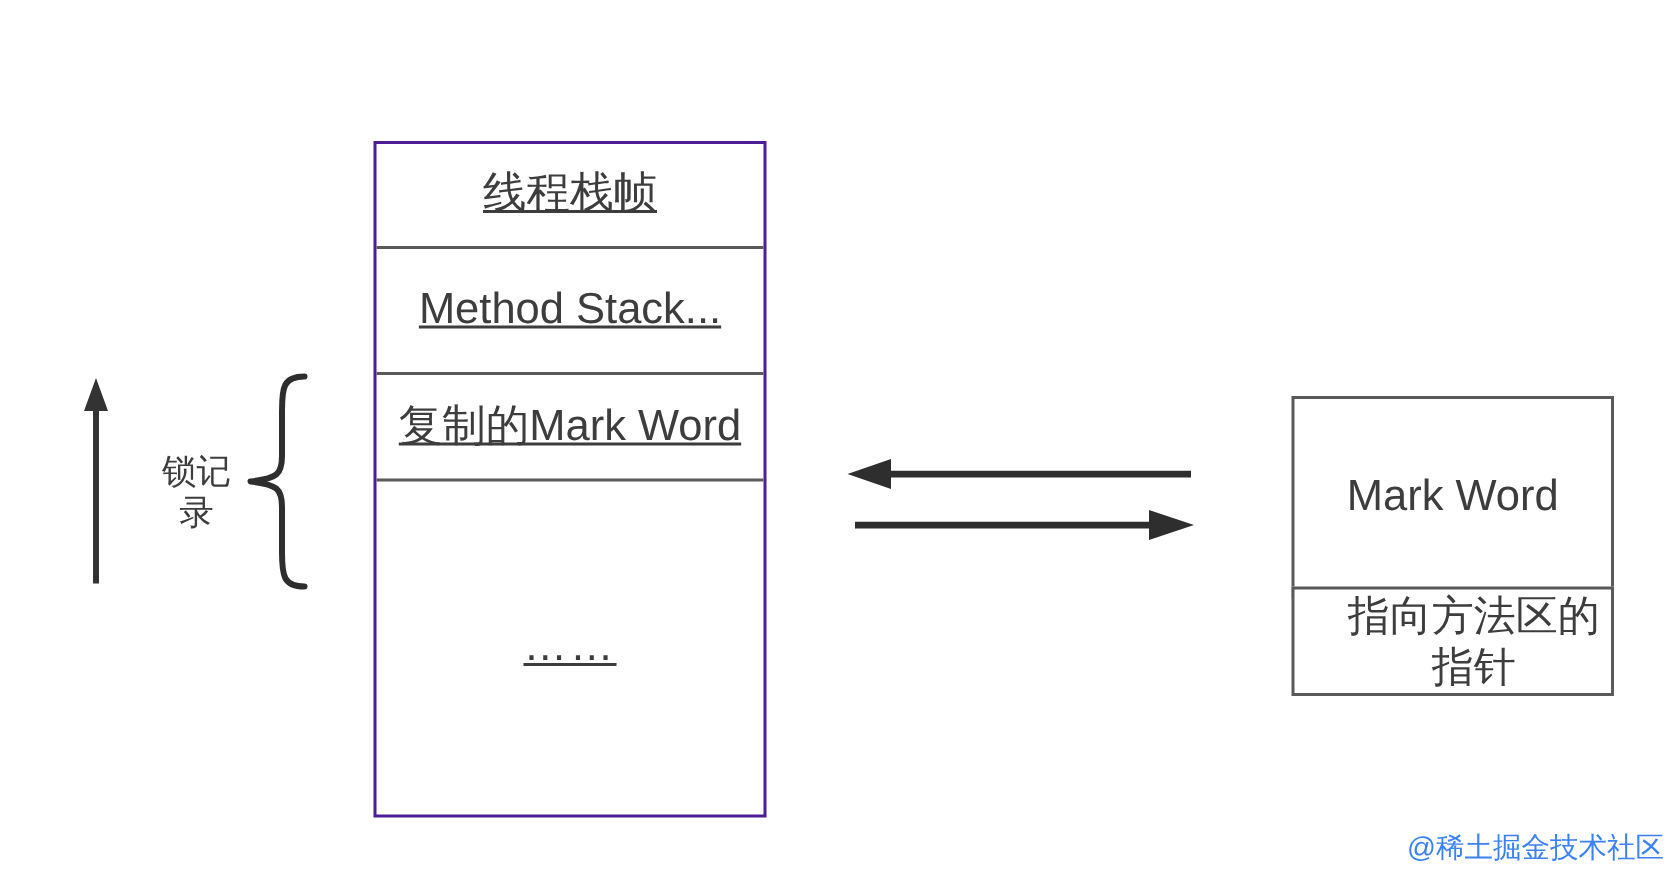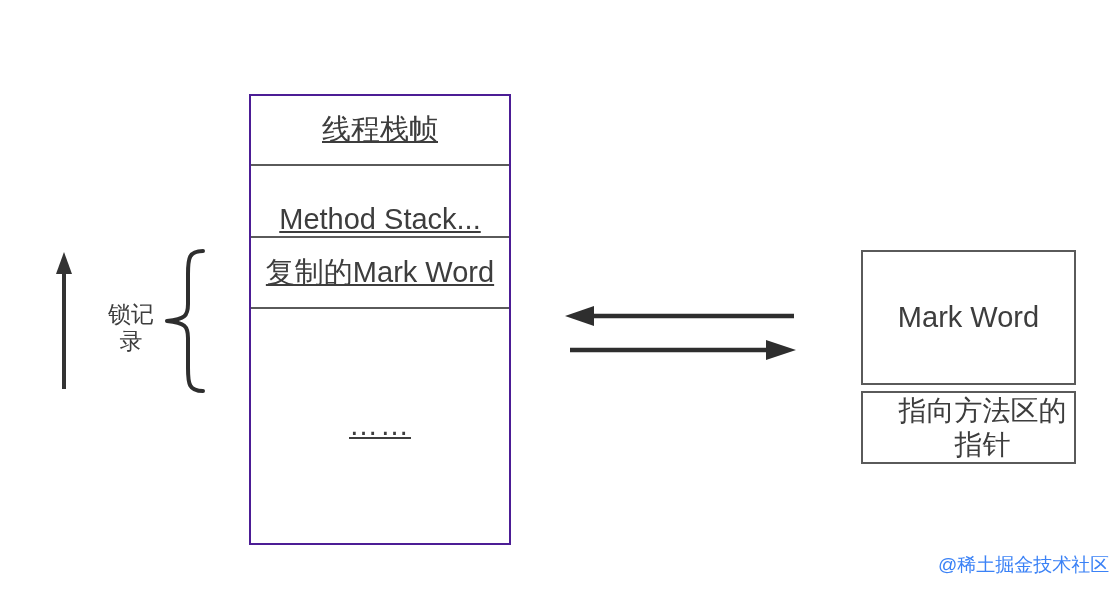--- a/index.html
+++ b/index.html
@@ -35,21 +35,21 @@
     box-sizing: border-box;
     border-bottom: 2px solid #5a5a5a;
     display: flex;
     align-items: center;
     justify-content: center;
     font-size: 29px;
     line-height: 1.1;
     white-space: nowrap;
   }
   .srow.r0 { height: 70px; }
-  .srow.r1 { height: 72px; align-items: flex-end; }
+  .srow.r1 { height: 84px; }
   .srow.r2 { height: 71px; }
   .srow.r3 { height: 73px; }
   .srow.r4 { flex: 1 1 auto; border-bottom: none; letter-spacing: 2px; }
 
   
   .up-arrow-svg {
     position: absolute;
     left: 53px;
     top: 251px;
   }
@@ -73,21 +73,21 @@
   .exchange-svg {
     position: absolute;
     left: 558px;
     top: 302px;
   }
 
   
   .mark-word-box {
     position: absolute;
     left: 861px;
-    top: 250px;
+    top: 264px;
     width: 215px;
     height: 135px;
     border: 2px solid #5a5a5a;
     box-sizing: border-box;
     display: flex;
     align-items: center;
     justify-content: center;
     font-size: 29px;
     background: #ffffff;
   }

